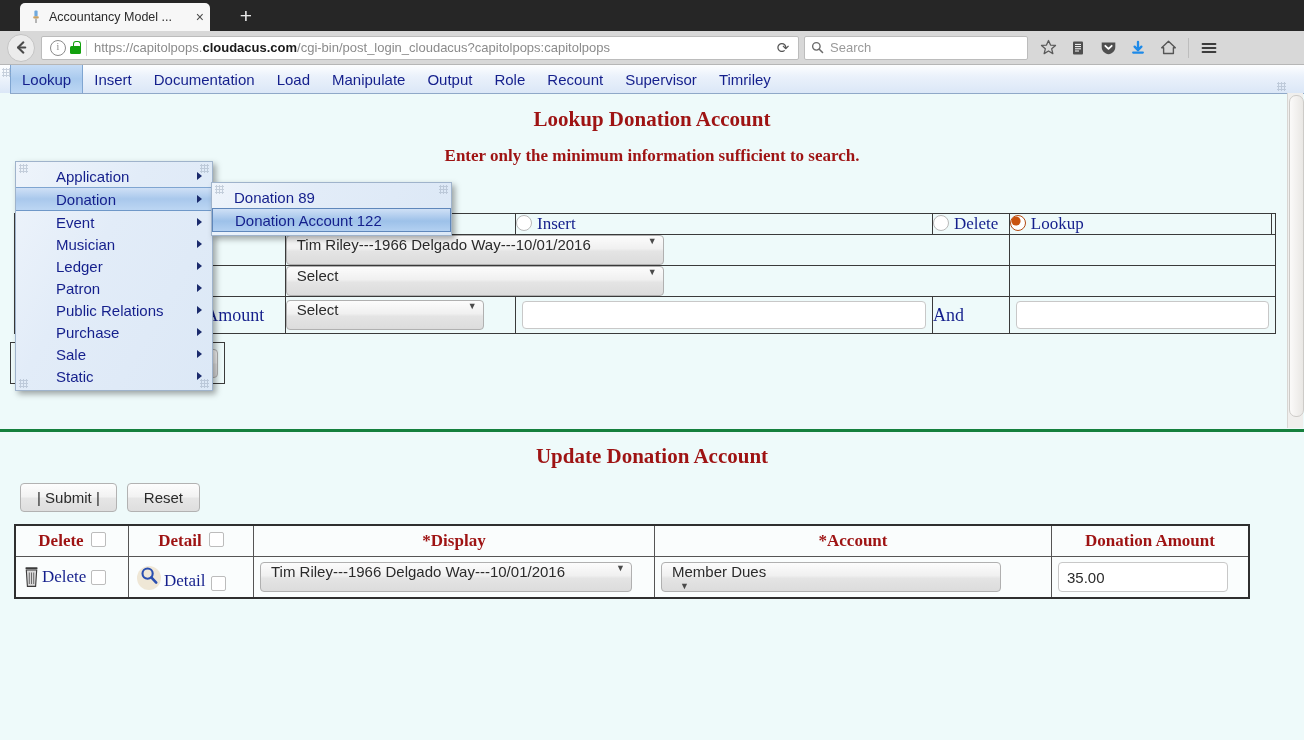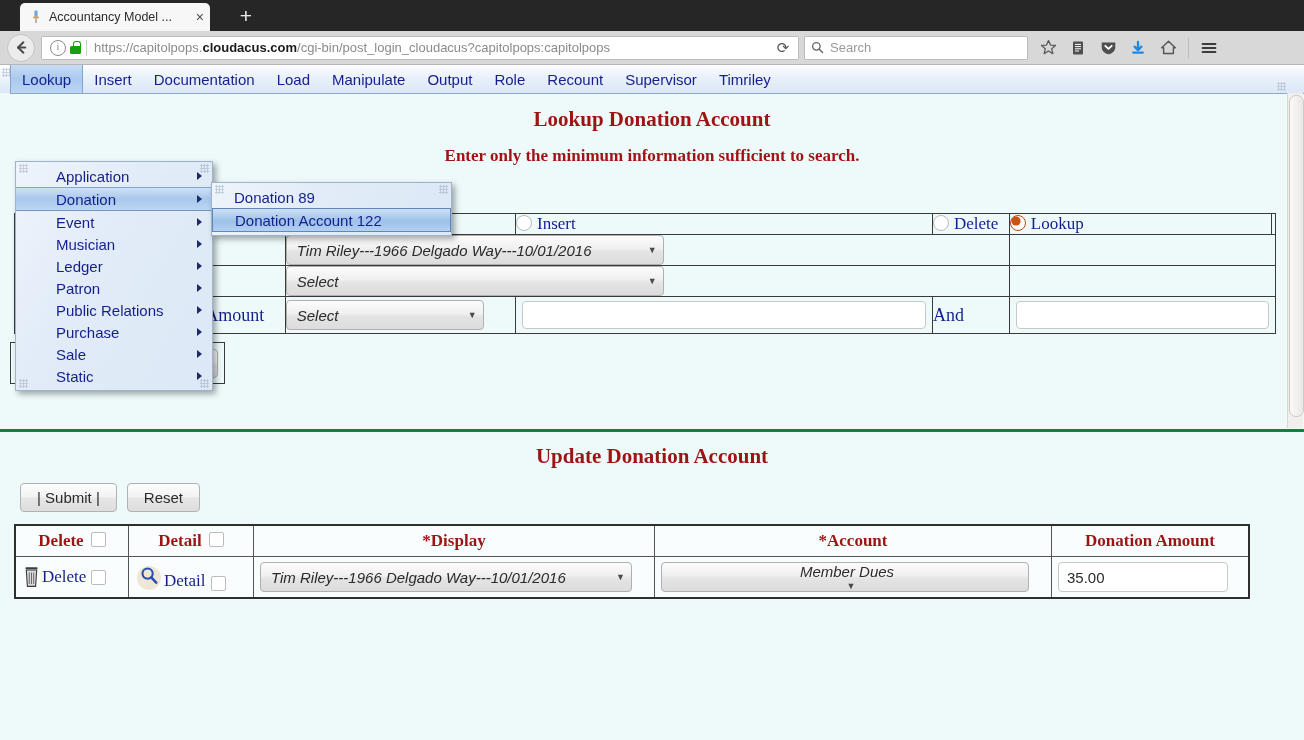--- a/index.html
+++ b/index.html
@@ -162,26 +162,25 @@
   .nodisp-td{padding:4px 8px;white-space:nowrap;font-family:"Liberation Serif",serif;
     font-size:18px;color:#141f8c;}
   .lbl-td{padding:4px 6px;white-space:nowrap;font-family:"Liberation Serif",serif;
     font-size:18px;color:#141f8c;}
   .cb{
     display:inline-block;width:13px;height:13px;border:1.4px solid #bcbcbc;border-radius:2px;
     background:#fff;vertical-align:-1px;margin-left:5px;
   }
   .sel-td{padding:4px 6px;}
   .selbox{
-    display:inline-flex;align-items:center;justify-content:space-between;
+    display:inline-flex;justify-content:space-between;
     background:linear-gradient(180deg,#fcfcfc 0%,#f0f0f0 45%,#e4e4e4 55%,#dcdcdc 100%);
     border:1px solid #b0b0b0;border-radius:4px;height:30px;box-sizing:border-box;
     font-size:15px;color:#2b2b2b;padding:0 6px 0 10px;white-space:nowrap;overflow:hidden;
     font-family:"Liberation Sans", sans-serif;
-    font-style:italic;
   }
   .selbox .car{margin-left:8px;color:#4a4a4a;font-size:9px;}
   .txtinput{
     background:#fff;border:1px solid #c8c8c8;border-radius:4px;height:28px;box-sizing:border-box;
     width:100%;font-size:15px;color:#2b2b2b;padding:0 8px;
     font-family:"Liberation Sans", sans-serif;outline:none;
   }
   .and-td{padding:0 5px;font-family:"Liberation Serif",serif;font-size:18px;color:#141f8c;}
 
   
@@ -483,21 +482,21 @@
             <span class="cb"></span>
           </div>
         </td>
         <td>
           <div class="selbox" style="width:372px;">
             <span>Tim Riley---1966 Delgado Way---10/01/2016</span>
             <span class="car">▼</span>
           </div>
         </td>
         <td>
-          <div class="selbox" style="width:368px;flex-direction:column;">
+          <div class="selbox" style="width:340px;flex-direction:column;">
             <span>Member Dues</span>
             <span class="car">▼</span>
           </div>
         </td>
         <td>
           <input class="txtinput" style="width: 170px; height: 30px;" type="text" value="35.00">
         </td>
       </tr>
     </tbody>
       </table>

